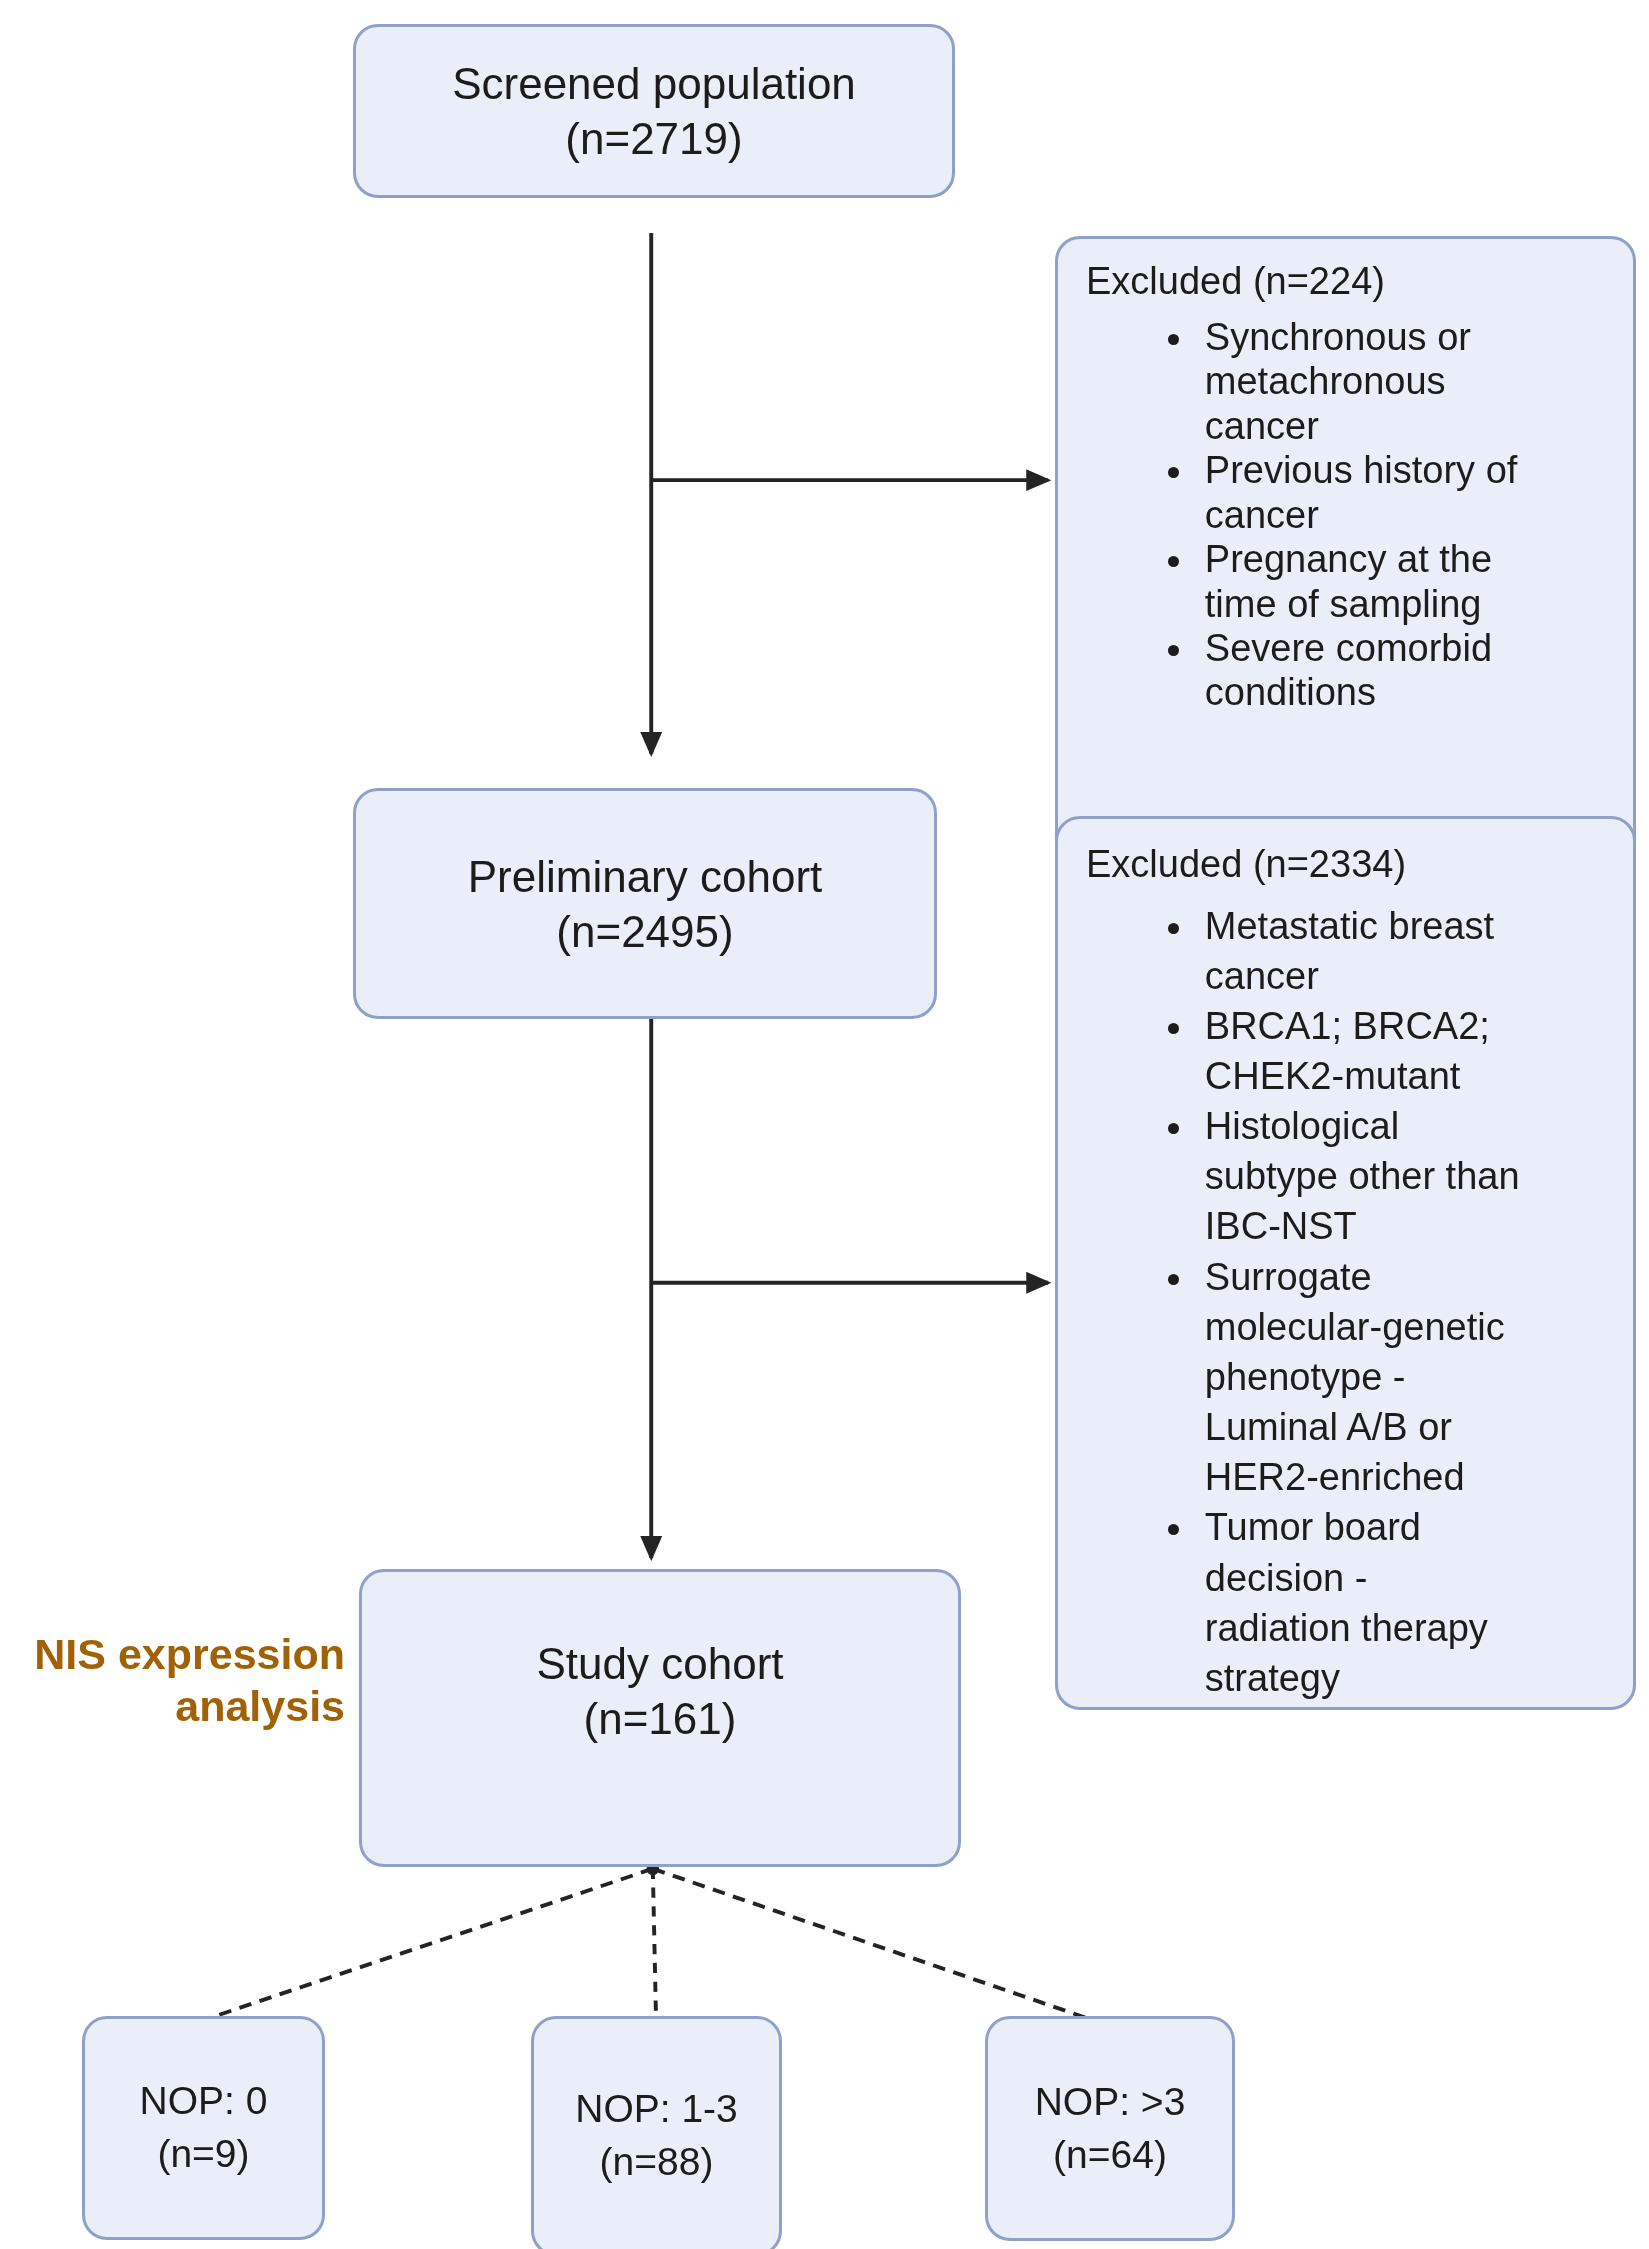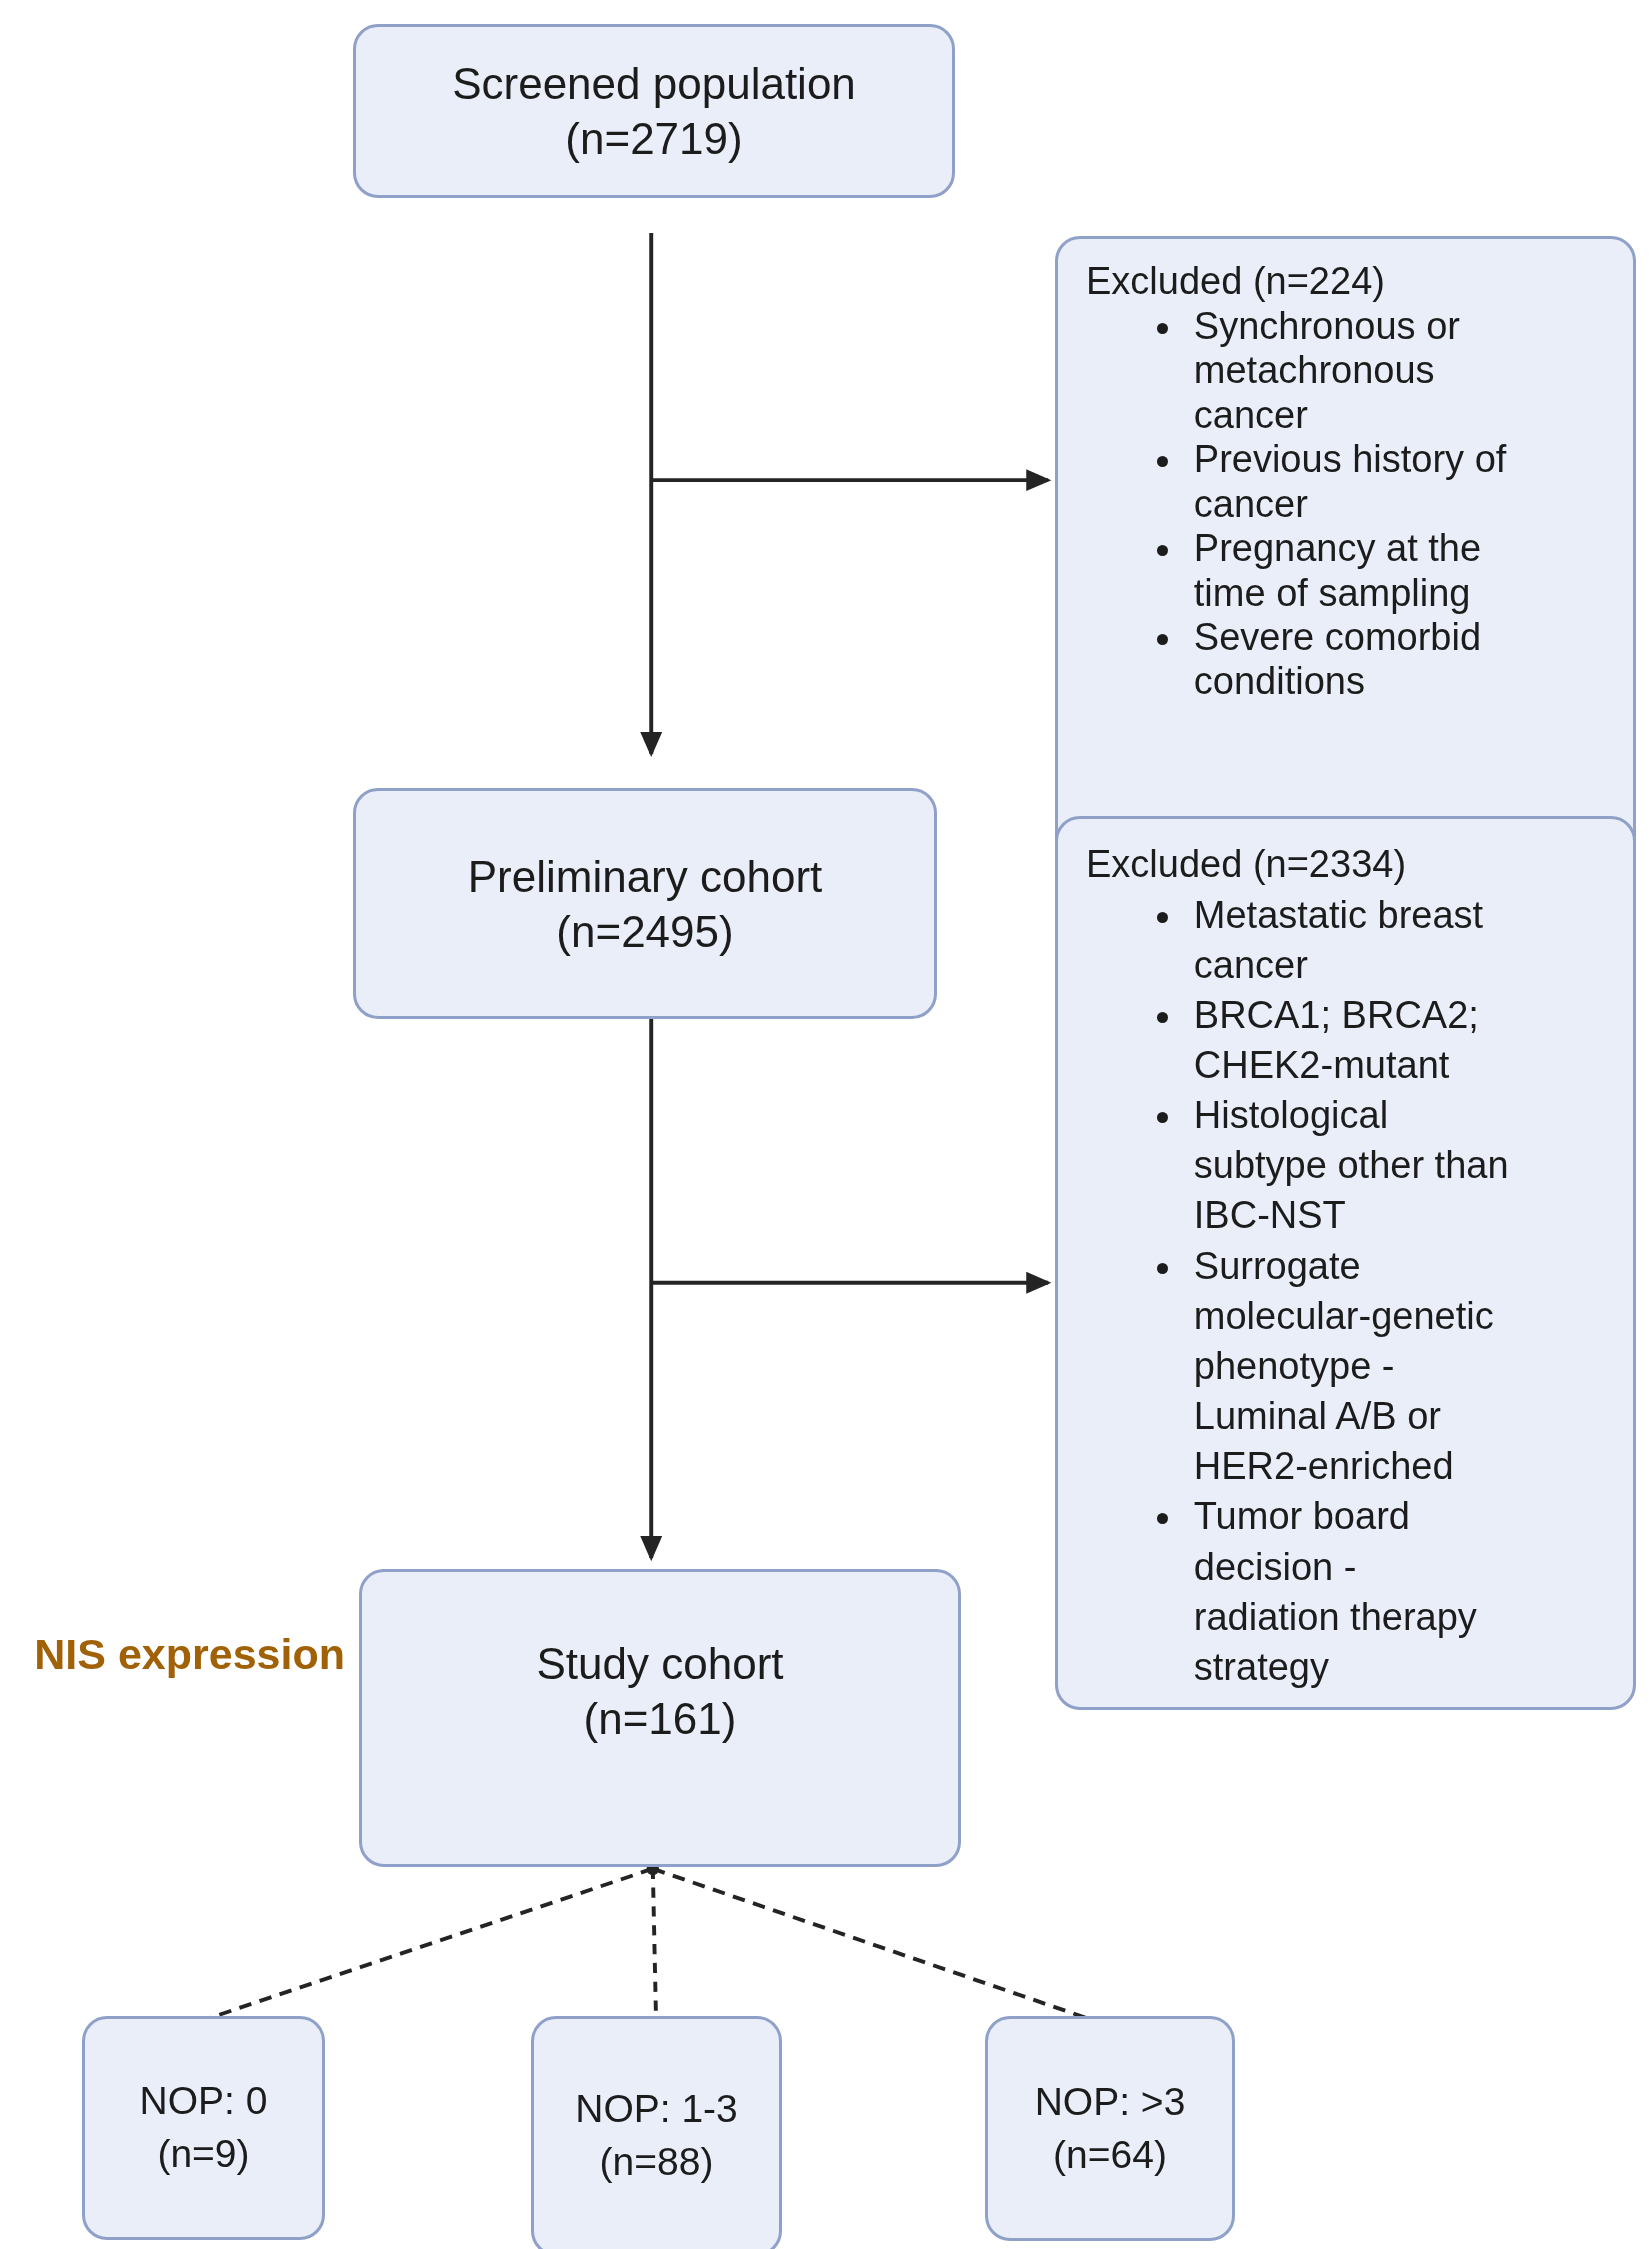--- a/index.html
+++ b/index.html
@@ -48,21 +48,21 @@
     line-height:1.35;
   }
   .excl-box{
     padding:20.4px 19px 19px 28px;
     font-size:38px;
   }
   .excl-title{
     line-height:1.3;
   }
   .excl-box ul{
-    margin:0;
+    margin:11px;
     padding:0 0 0 100px;
     list-style:disc outside;
   }
   .excl-box li{
     padding-left:7.8px;
     white-space:pre-line;
   }
   .excl-tight li, .excl-tight .excl-title{line-height:1.17;}
   .excl-loose li, .excl-loose .excl-title{line-height:1.32;}
   .side-label{
@@ -146,20 +146,21 @@
 HER2-enriched</li>
         <li>Tumor board
 decision -
 radiation therapy
 strategy</li>
       </ul>
   </div>
 
   <div class="side-label">
     <div>NIS expression</div>
+    <div>analysis</div>
   </div>
 
   <div class="box center-box study-pad" style="left:359px; top:1569px; width:602px; height:298px;">
     <div>Study cohort</div>
     <div>(n=161)</div>
   </div>
 
   <div class="box nop-box" style="left:82px; top:2016px; width:243px; height:224px;">
     <div>NOP: 0</div>
     <div>(n=9)</div>

